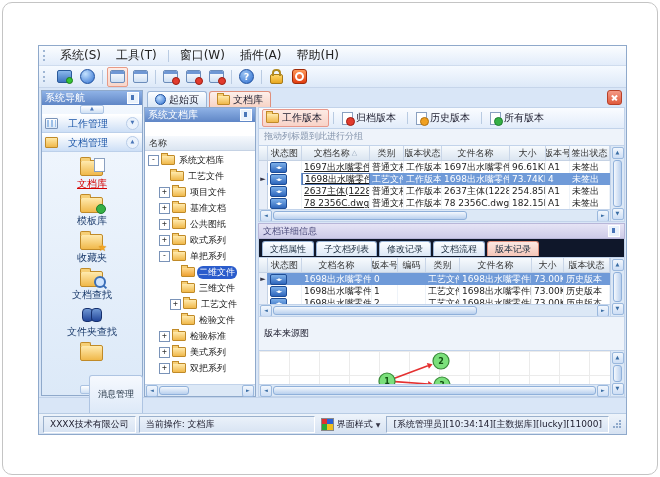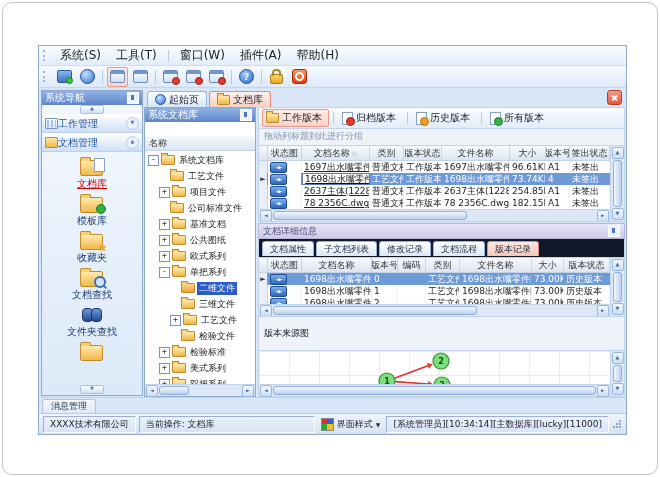--- a/index.html
+++ b/index.html
@@ -42,21 +42,21 @@
   
   .sidebar{width:100px;flex:none;display:flex;flex-direction:column;border:1px solid #8fa9cb;margin:1px;
            background:linear-gradient(#f3f8fe,#dcE9f8);}
   .side-caption{height:14px;flex:none;display:flex;align-items:center;padding:0 3px;color:#fff;font-size:10px;
                 background:linear-gradient(#8fb2e6,#5f86c6);}
   .pinbtn{margin-left:auto;width:10px;height:10px;background:#eaf2fc;border:1px solid #fff;position:relative;}
   .pinbtn::after{content:"";position:absolute;left:3px;top:2px;width:3px;height:5px;background:#4a76b8;}
   .collapse-strip{height:9px;flex:none;display:flex;align-items:center;justify-content:center;}
   .collapse-btn{width:22px;height:7px;background:linear-gradient(#fff,#cfe0f4);border:1px solid #a9c2e2;border-radius:2px;
                 font-size:5px;line-height:5px;color:#4a76b8;text-align:center;}
-  .group-hdr{height:17px;flex:none;display:flex;align-items:center;gap:0;padding:0 3px;color:#1c56a8;font-size:10px;
+  .group-hdr{height:17px;flex:none;display:flex;align-items:center;gap:10px;padding:0 3px;color:#1c56a8;font-size:10px;
              background:linear-gradient(#ffffff,#cddff6);border-top:1px solid #fff;border-bottom:1px solid #bcd0ea;}
   .g-ic{width:11px;height:9px;border:1px solid #7a93b8;border-radius:1px;background:
         linear-gradient(#fff,#d8e6f6);position:relative;flex:none;}
   .g-ic::before{content:"";position:absolute;inset:1px;background:repeating-linear-gradient(90deg,#9ec0e8 0 2px,transparent 2px 4px);}
   .g-ic.folder{background:linear-gradient(#ffe9a8,#f0b84a);border-color:#c08a28;}
   .g-ic.folder::before{background:none;}
   .chev{margin-left:auto;width:11px;height:11px;border-radius:50%;background:#eaf2fc;border:1px solid #b8cce8;
         font-size:5px;line-height:9px;color:#4a76b8;text-align:center;flex:none;}
   .side-items{flex:1;display:flex;flex-direction:column;align-items:center;padding-top:5px;overflow:hidden;}
   .side-item{display:flex;flex-direction:column;align-items:center;margin-bottom:3px;cursor:default;}
@@ -99,21 +99,21 @@
   .tree-colhdr{height:14px;flex:none;display:flex;align-items:center;padding:0 4px;font-size:9px;color:#333;
                background:linear-gradient(#f6f9fd,#dbe5f1);border-bottom:1px solid #c5d2e4;margin-top:14px;}
   .tree-body{flex:1;overflow:hidden;padding-top:1px;}
   .tnode{height:16px;display:flex;align-items:center;gap:2px;font-size:9px;white-space:nowrap;cursor:default;}
   .texp{width:9px;height:9px;flex:none;border:1px solid #7a93b8;background:#fff;color:#333;font-size:8px;line-height:7px;text-align:center;font-family:"DejaVu Sans Mono",monospace;}
   .tspacer{width:9px;flex:none;}
   .tfold{width:12px;height:8px;flex:none;background:linear-gradient(#ffeaae,#f0b84a);border:1px solid #c08a28;border-radius:1px;position:relative;}
   .tfold::before{content:"";position:absolute;top:-3px;left:-1px;width:5px;height:2px;background:#f6cf76;border:1px solid #c08a28;border-bottom:none;}
   .tfold.open{background:linear-gradient(#ffd98e,#eda030);}
   .tlbl{padding:0 2px;}
-  .tnode.selected .tlbl{background:#2a5ccc;color:#fff;}
+  .tnode.selected .tlbl{background:#2a5ccc;color:#fff;border-radius:6px;}
 
   
   .hscroll{height:11px;flex:none;background:#dce8f6;border-top:1px solid #c2d3ea;display:flex;align-items:center;padding:0 1px;gap:1px;}
   .vscroll{width:13px;flex:none;background:#dce8f6;border-left:1px solid #c2d3ea;display:flex;flex-direction:column;align-items:center;padding:1px 0;gap:1px;}
   .sarrow{width:10px;height:10px;flex:none;background:linear-gradient(#f2f7fd,#cddef5);border:1px solid #9ab8dd;border-radius:2px;
           font-size:5px;line-height:8px;color:#3a6ea5;text-align:center;}
   .hthumb{height:7px;background:linear-gradient(#f4f8fd,#b9d0ee);border:1px solid #8fb0da;border-radius:3px;}
   .vthumb{width:7px;background:linear-gradient(90deg,#f4f8fd,#b9d0ee);border:1px solid #8fb0da;border-radius:3px;}
   .hfill{flex:1;} 
 
@@ -167,22 +167,22 @@
   .graphwrap{flex:1;display:flex;border:1px solid #c2d3ea;background:#fff;min-height:0;}
   .graphcol{flex:1;display:flex;flex-direction:column;min-width:0;}
   .gridbg{flex:1;position:relative;background-image:
       linear-gradient(to right,#ebebeb 1px,transparent 1px),
       linear-gradient(to bottom,#ebebeb 1px,transparent 1px);
       background-size:30px 24px;}
   .gridbg svg{position:absolute;inset:0;}
 
   
   .bstrip{height:15px;flex:none;background:#d9e6f7;display:flex;align-items:flex-end;padding-left:3px;border-top:1px solid #c2d3ea;}
-  .btab{padding:0 8px;height:13px;display:flex;align-items:center;font-size:9px;color:#234;
-        background:linear-gradient(#f6f9fe,#dde9f8);border:1px solid #aec4e2;border-bottom:none;border-radius:3px 3px 0 0;}
+  .btab{padding:12px 8px;height:13px;display:flex;align-items:center;font-size:9px;color:#234;
+        background:linear-gradient(#f6f9fe,#dde9f8);border:1px solid #aec4e2;border-bottom:none;border-radius:3px 3px 0 0;margin-left:47px;}
   .statusbar{height:20px;flex:none;display:flex;align-items:center;gap:3px;padding:0 4px;font-size:9px;color:#223;
              background:linear-gradient(#eef4fb,#d6e2f2);border-top:1px solid #b8cce4;}
   .sseg{border:1px solid;border-color:#9ab0cc #fff #fff #9ab0cc;padding:1px 6px;white-space:nowrap;}
   .sseg.grow{flex:1;}
   .colorgrid{width:11px;height:11px;display:grid;grid-template-columns:1fr 1fr;grid-template-rows:1fr 1fr;border:1px solid #888;}
   .cg1{background:#e03030;} .cg2{background:#2a62d8;} .cg3{background:#28a838;} .cg4{background:#f0c020;}
   .stylebtn{display:flex;align-items:center;gap:3px;padding:0 3px;}
   .dropcaret{font-size:6px;color:#334;}
   .resize-grip{width:10px;height:10px;position:relative;}
   .resize-grip::before{content:"";position:absolute;right:1px;bottom:1px;width:2px;height:2px;background:#8fa9cb;
@@ -340,25 +340,20 @@
               </div>
               <div class="tnode" style="padding-left: 14px;">
                 <span class="tspacer"></span>
                 <span class="tfold"></span>
                 <span class="tlbl">工艺文件</span>
               </div>
               <div class="tnode" style="padding-left: 14px;">
                 <span class="texp">+</span>
                 <span class="tfold"></span>
                 <span class="tlbl">项目文件</span>
-              </div>
-              <div class="tnode" style="padding-left: 14px;">
-                <span class="tspacer"></span>
-                <span class="tfold"></span>
-                <span class="tlbl">公司标准文件</span>
               </div>
               <div class="tnode" style="padding-left: 14px;">
                 <span class="texp">+</span>
                 <span class="tfold"></span>
                 <span class="tlbl">基准文档</span>
               </div>
               <div class="tnode" style="padding-left: 14px;">
                 <span class="texp">+</span>
                 <span class="tfold"></span>
                 <span class="tlbl">公共图纸</span>

